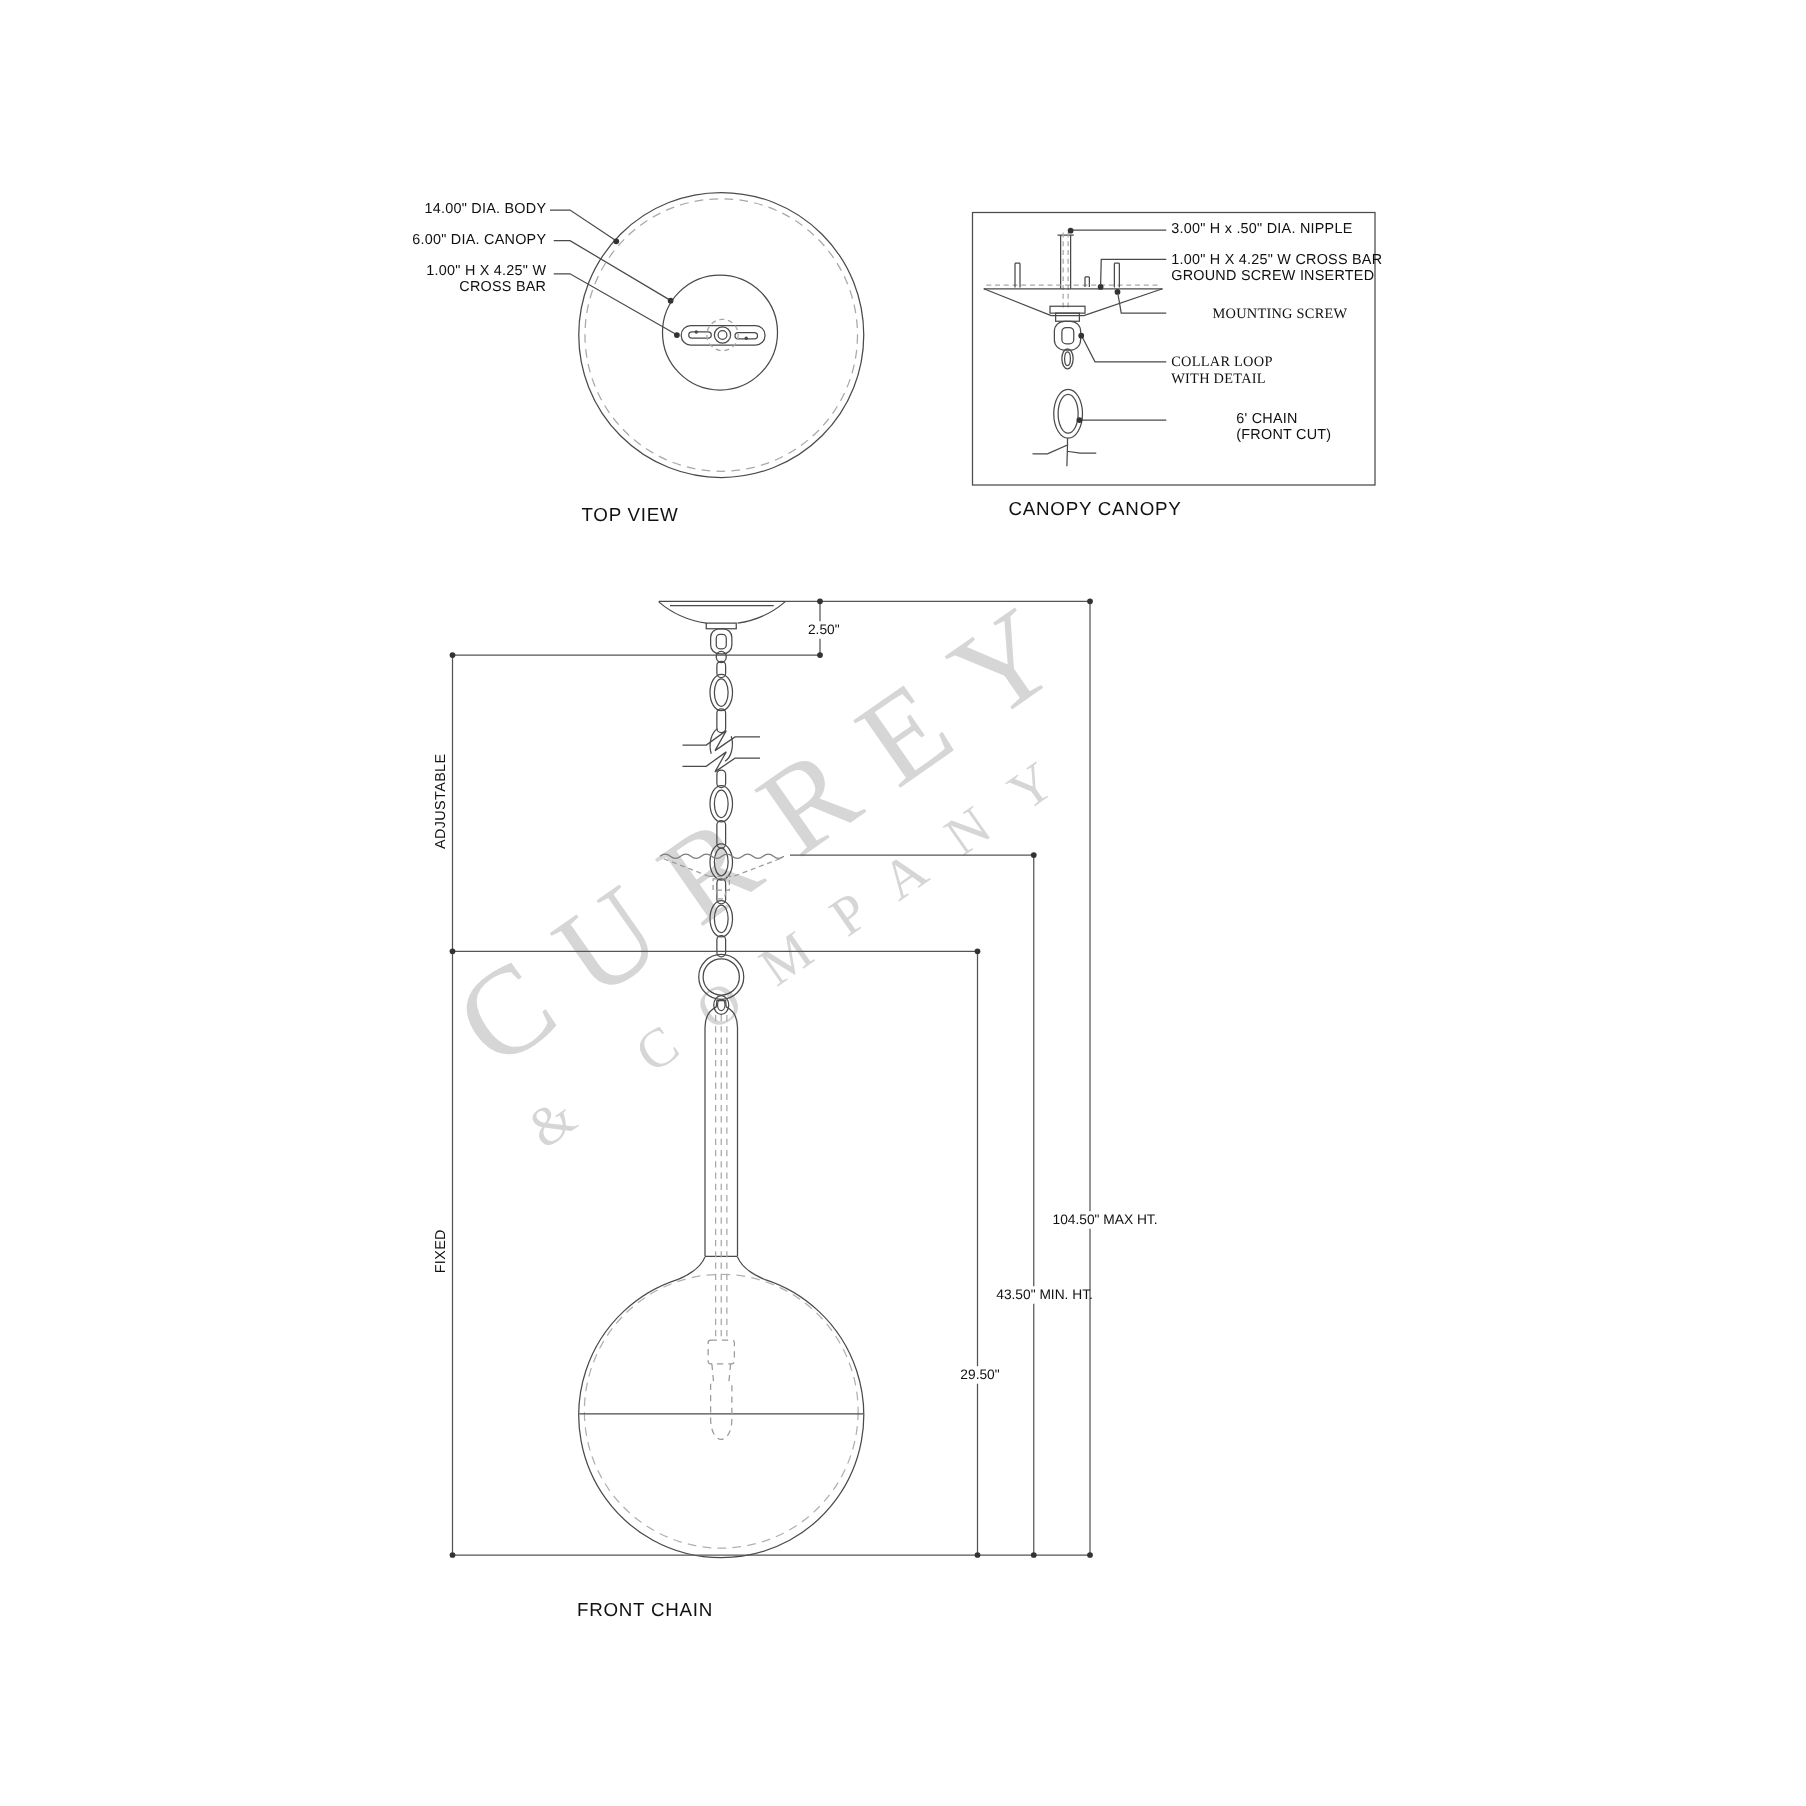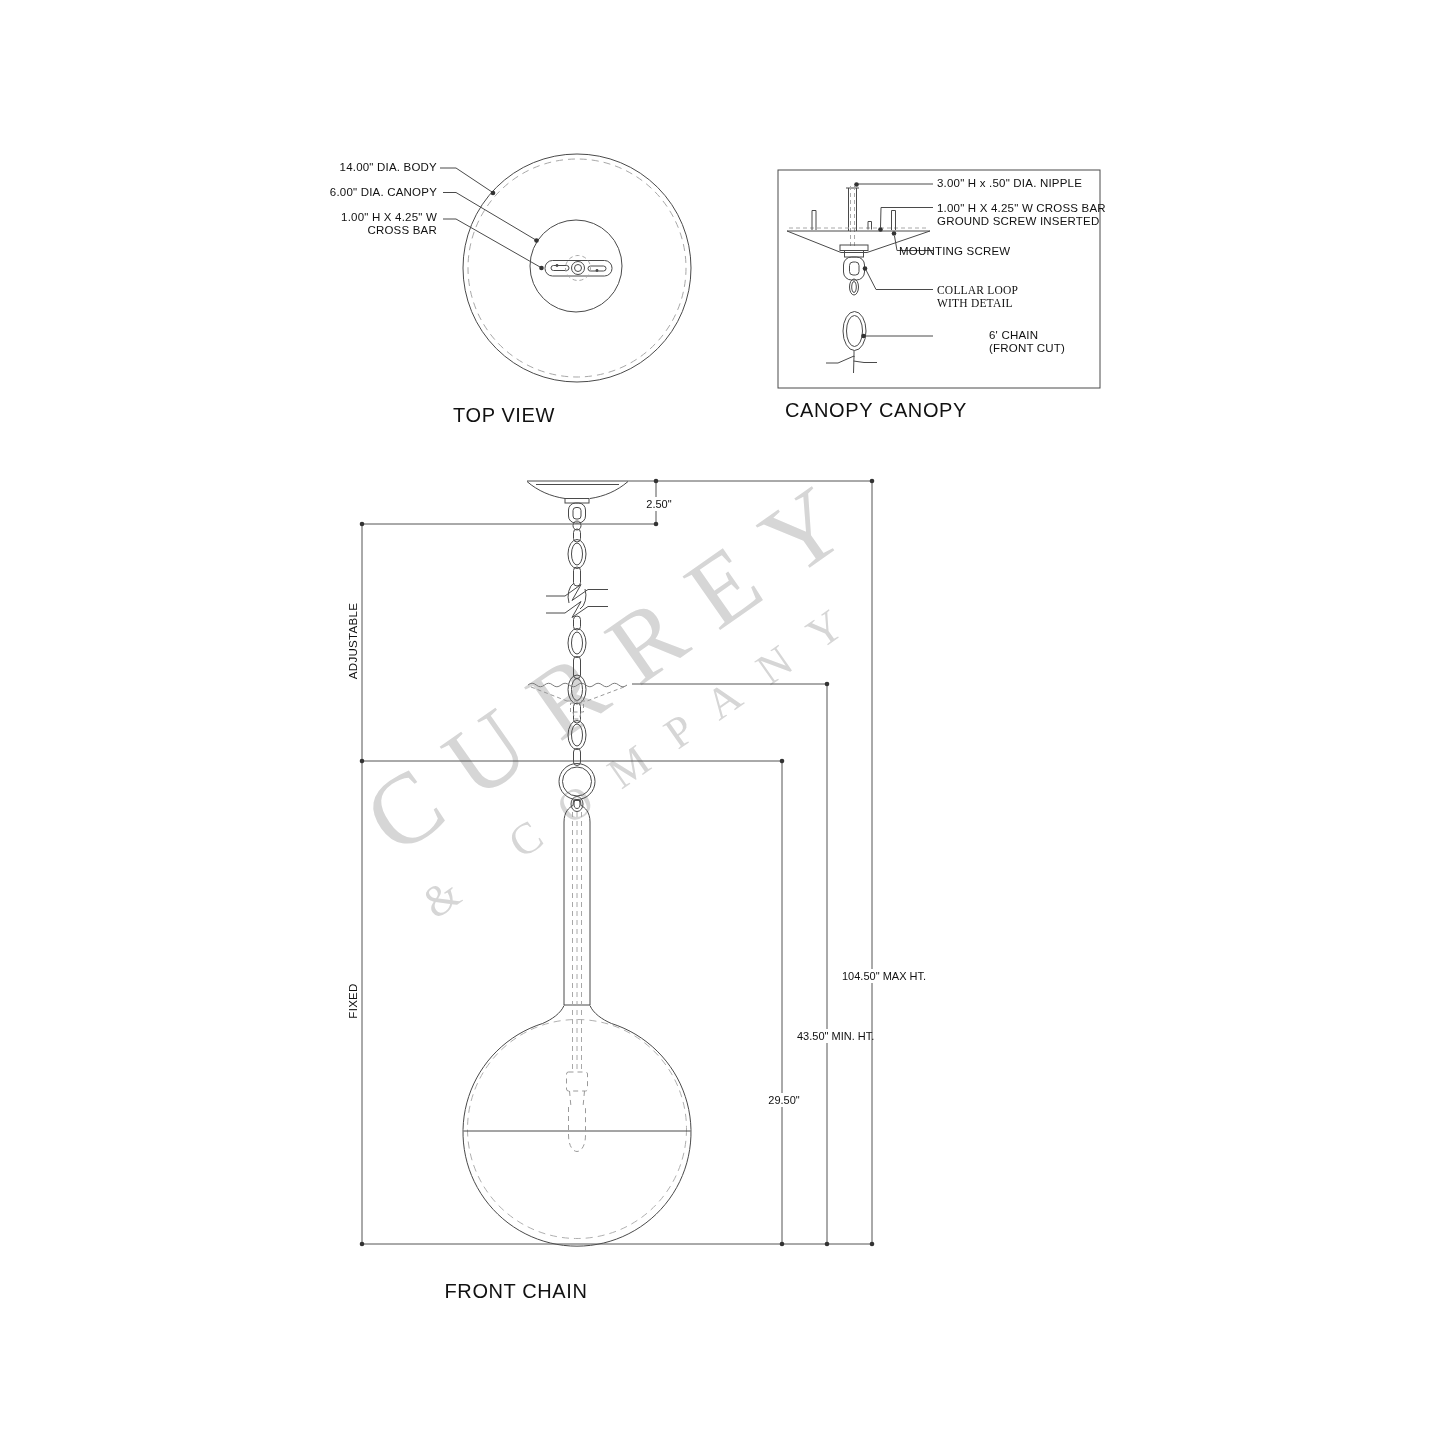--- a/index.html
+++ b/index.html
@@ -12,21 +12,21 @@
     font-family:"Liberation Serif", serif;white-space:nowrap;pointer-events:none;
   }
   .wm-big{width:700px;left:267px;top:604px;font-size:100px;letter-spacing:30px;transform:rotate(-35deg);}
   .wm-small{width:700px;left:295px;top:730px;font-size:44px;letter-spacing:30px;transform:rotate(-35deg);}
   svg{position:absolute;left:0;top:0;}
   .lbl{position:absolute;font-size:11.5px;line-height:13px;letter-spacing:0.2px;white-space:nowrap;}
   .lbl .ln{display:block;}
   .ra{text-align:right;}
   .dim{position:absolute;font-size:11px;line-height:14px;background:#ffffff;text-align:center;white-space:nowrap;padding:0 2px;}
   .vtext{position:absolute;font-size:11.5px;letter-spacing:0.3px;text-align:center;transform:rotate(-90deg);white-space:nowrap;background:#fff;}
-  .vtitle{position:absolute;font-size:20px;letter-spacing:0.6px;text-align:center;white-space:nowrap;}
+  .vtitle{position:absolute;font-size:15px;letter-spacing:0.6px;text-align:center;white-space:nowrap;}
 </style>
 </head>
 <body>
 
 <div id="sheet">
 
   <div class="wm wm-big">CURREY</div>
   <div class="wm wm-small">&amp; COMPANY</div>
 
   <svg width="1445" height="1445" viewBox="0 0 1445 1445">
@@ -186,21 +186,21 @@
     <span class="ln">1.00" H X 4.25" W</span>
     <span class="ln">CROSS BAR</span>
   </div>
   <div class="vtitle" style="left:404px;top:404px;width:200px;">TOP VIEW</div>
 
   <div class="lbl" style="left:937px;top:177px;">3.00" H x .50" DIA. NIPPLE</div>
   <div class="lbl" style="left:937px;top:202px;">
     <span class="ln">1.00" H X 4.25" W CROSS BAR</span>
     <span class="ln">GROUND SCREW INSERTED</span>
   </div>
-  <div class="lbl" style="left:899px;top:245px;">MOUNTING SCREW</div>
+  <div class="lbl" style="left:970px;top:245px;font-family:Liberation Serif, serif;">MOUNTING SCREW</div>
   <div class="lbl" style="left:937px;top:284px;font-family:Liberation Serif, serif;">
     <span class="ln">COLLAR LOOP</span>
     <span class="ln">WITH DETAIL</span>
   </div>
   <div class="lbl" style="left:989px;top:329px;">
     <span class="ln">6' CHAIN</span>
     <span class="ln">(FRONT CUT)</span>
   </div>
   <div class="vtitle" style="left:776px;top:399px;width:200px;">CANOPY CANOPY</div>
 

